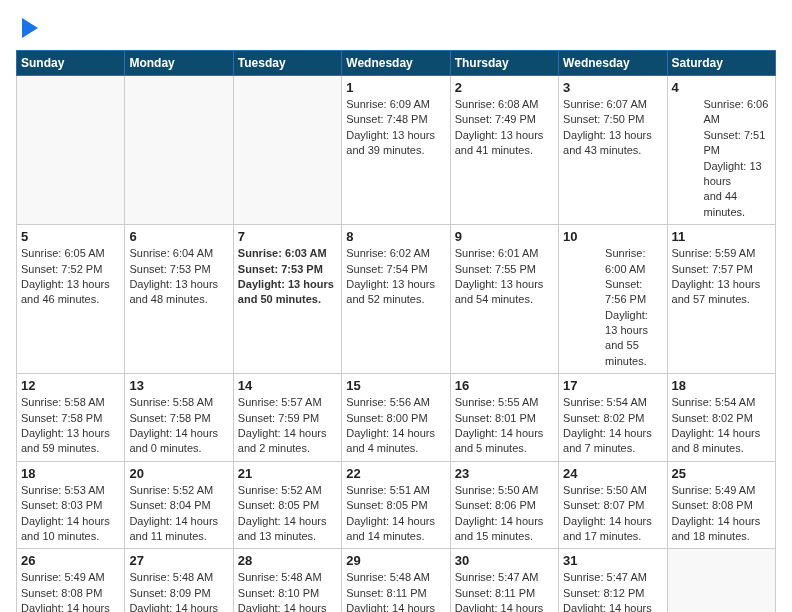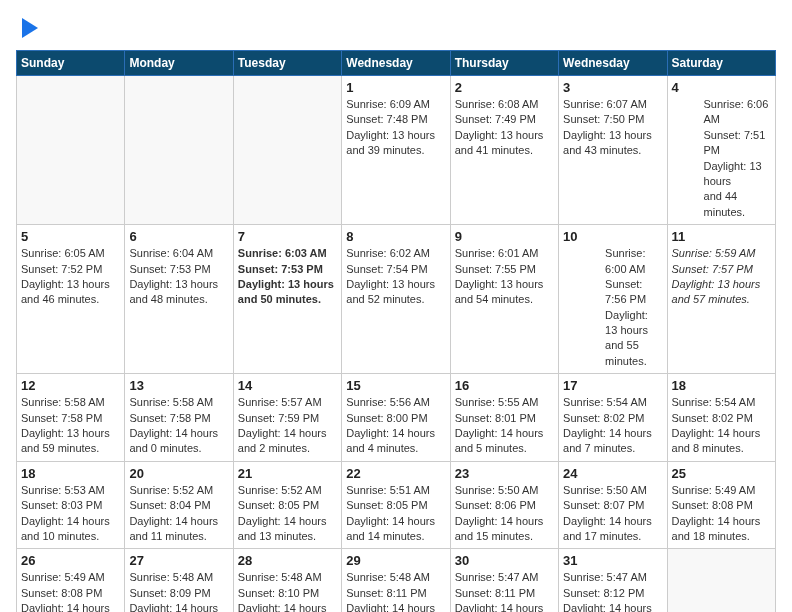--- a/index.html
+++ b/index.html
@@ -202,21 +202,21 @@
         </td>
         <td>
           <span class="day-number">10</span>
           <div class="day-info" style="white-space: pre-line; margin-left: 42px;">Sunrise: 6:00 AM
 Sunset: 7:56 PM
 Daylight: 13 hours
 and 55 minutes.</div>
         </td>
         <td>
           <span class="day-number">11</span>
-          <div class="day-info" style="white-space: pre-line; font-style: italic;">Sunrise: 5:59 AM
+          <div class="day-info" style="white-space: pre-line;">Sunrise: 5:59 AM
 Sunset: 7:57 PM
 Daylight: 13 hours
 and 57 minutes.</div>
         </td>
       </tr>
       <tr>
         <td>
           <span class="day-number">12</span>
           <div class="day-info" style="white-space: pre-line;">Sunrise: 5:58 AM
 Sunset: 7:58 PM

